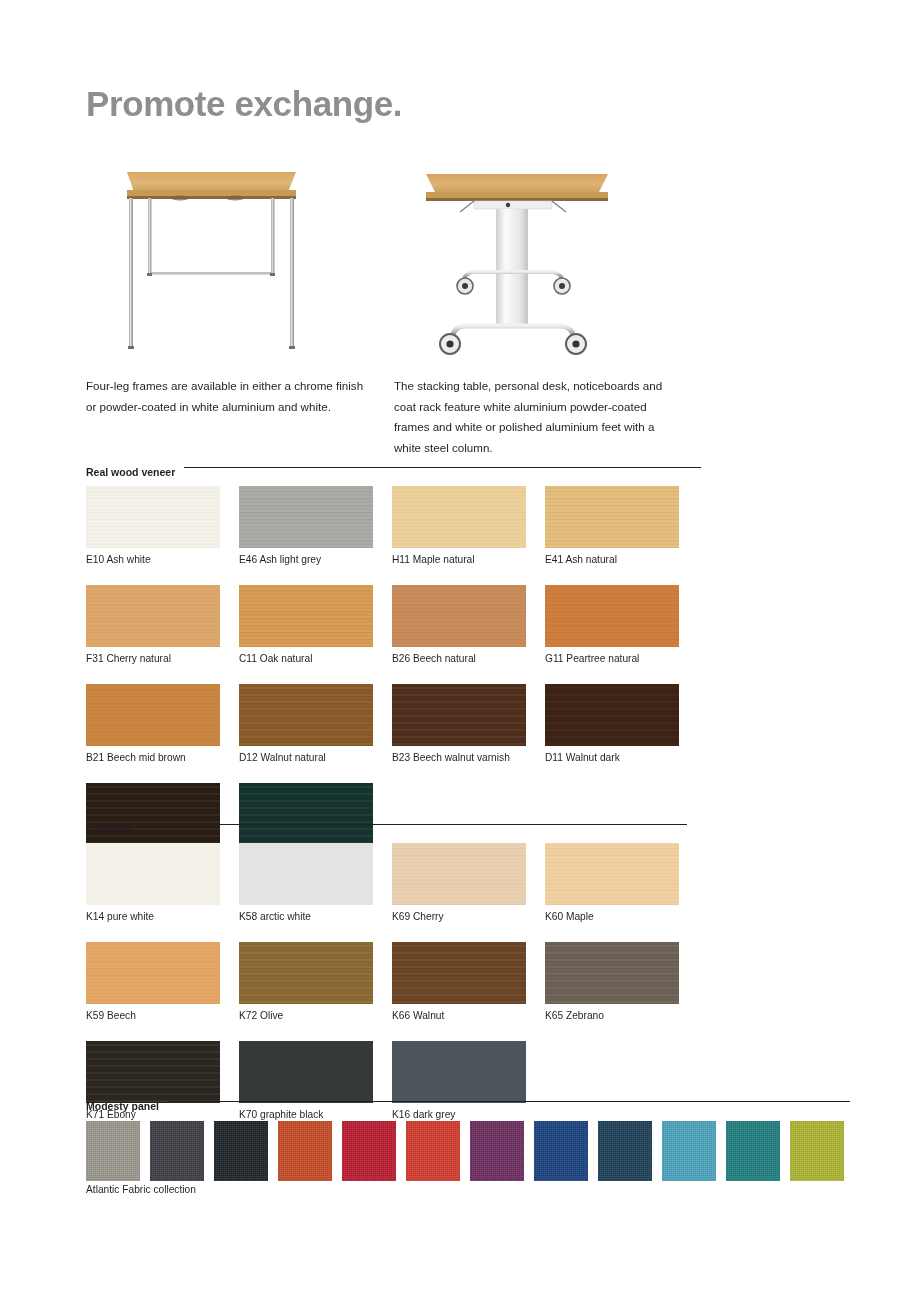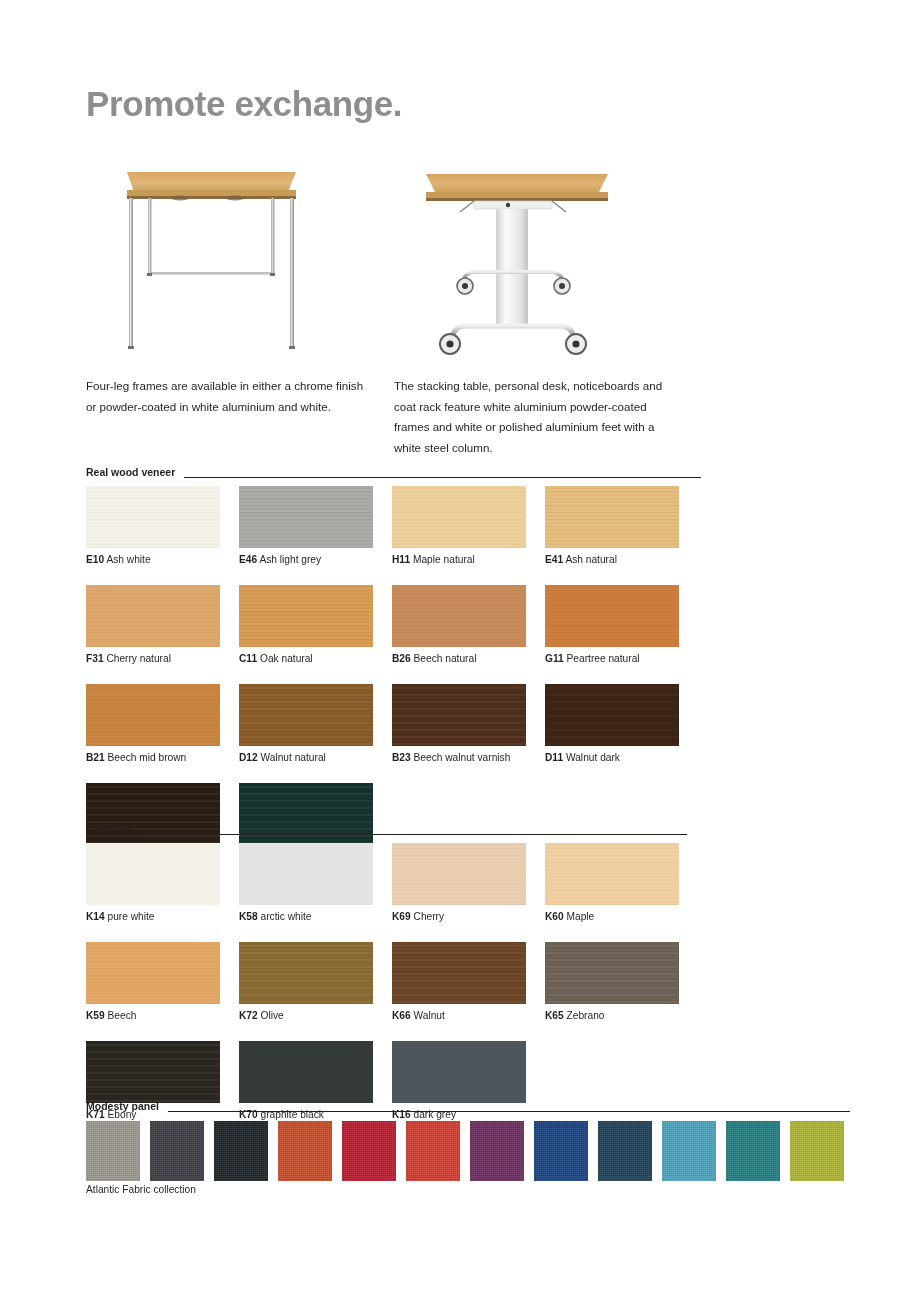--- a/index.html
+++ b/index.html
@@ -28,21 +28,21 @@
   
   .caption {
     position: absolute; font-size: 11.6px; line-height: 20.5px;
     color: #231f20; width: 282px;
   }
   .caption-left  { left: 86px;  top: 376px; }
   .caption-right { left: 394px; top: 376px; width: 290px; }
 
   
   .section-head {
-    position: absolute; display: flex; align-items: flex-end;
+    position: absolute; display: flex; align-items: flex-start;
     font-size: 10.5px; font-weight: bold; color: #231f20;
   }
   .section-head .rule {
     height: 1px; background: #231f20; margin-left: 9px; margin-top: 1px;
   }
   .sh-veneer   { left: 86px; top: 466px; }
   .sh-veneer .rule   { width: 517px; }
   .sh-laminate { left: 86px; top: 823px; }
   .sh-laminate .rule { width: 546px; }
   .sh-modesty  { left: 86px; top: 1100px; }
@@ -56,21 +56,21 @@
   .swatch-cell { width: 153px; margin-right: 0px; margin-bottom: 19px; }
   .swatch-cell:nth-child(4n) { margin-right: 0; }
   .swatch-chip {
     width: 134px; height: 62px; display: block;
     border: 0; position: relative; overflow: hidden;
   }
   .swatch-label {
     margin-top: 6px; font-size: 10.2px; line-height: 12px; color: #231f20;
     white-space: nowrap;
   }
-  .swatch-label .code { font-weight: bold; }
+  .swatch-label .code { font-weight: normal; }
 
   
   .fabric-row {
     position: absolute; left: 86px; top: 1121px;
     display: flex; gap: 10px;
   }
   .fabric-chip { width: 54px; height: 60px; }
   .fabric-caption {
     position: absolute; left: 86px; top: 1184px;
     font-size: 10.2px; color: #231f20;

